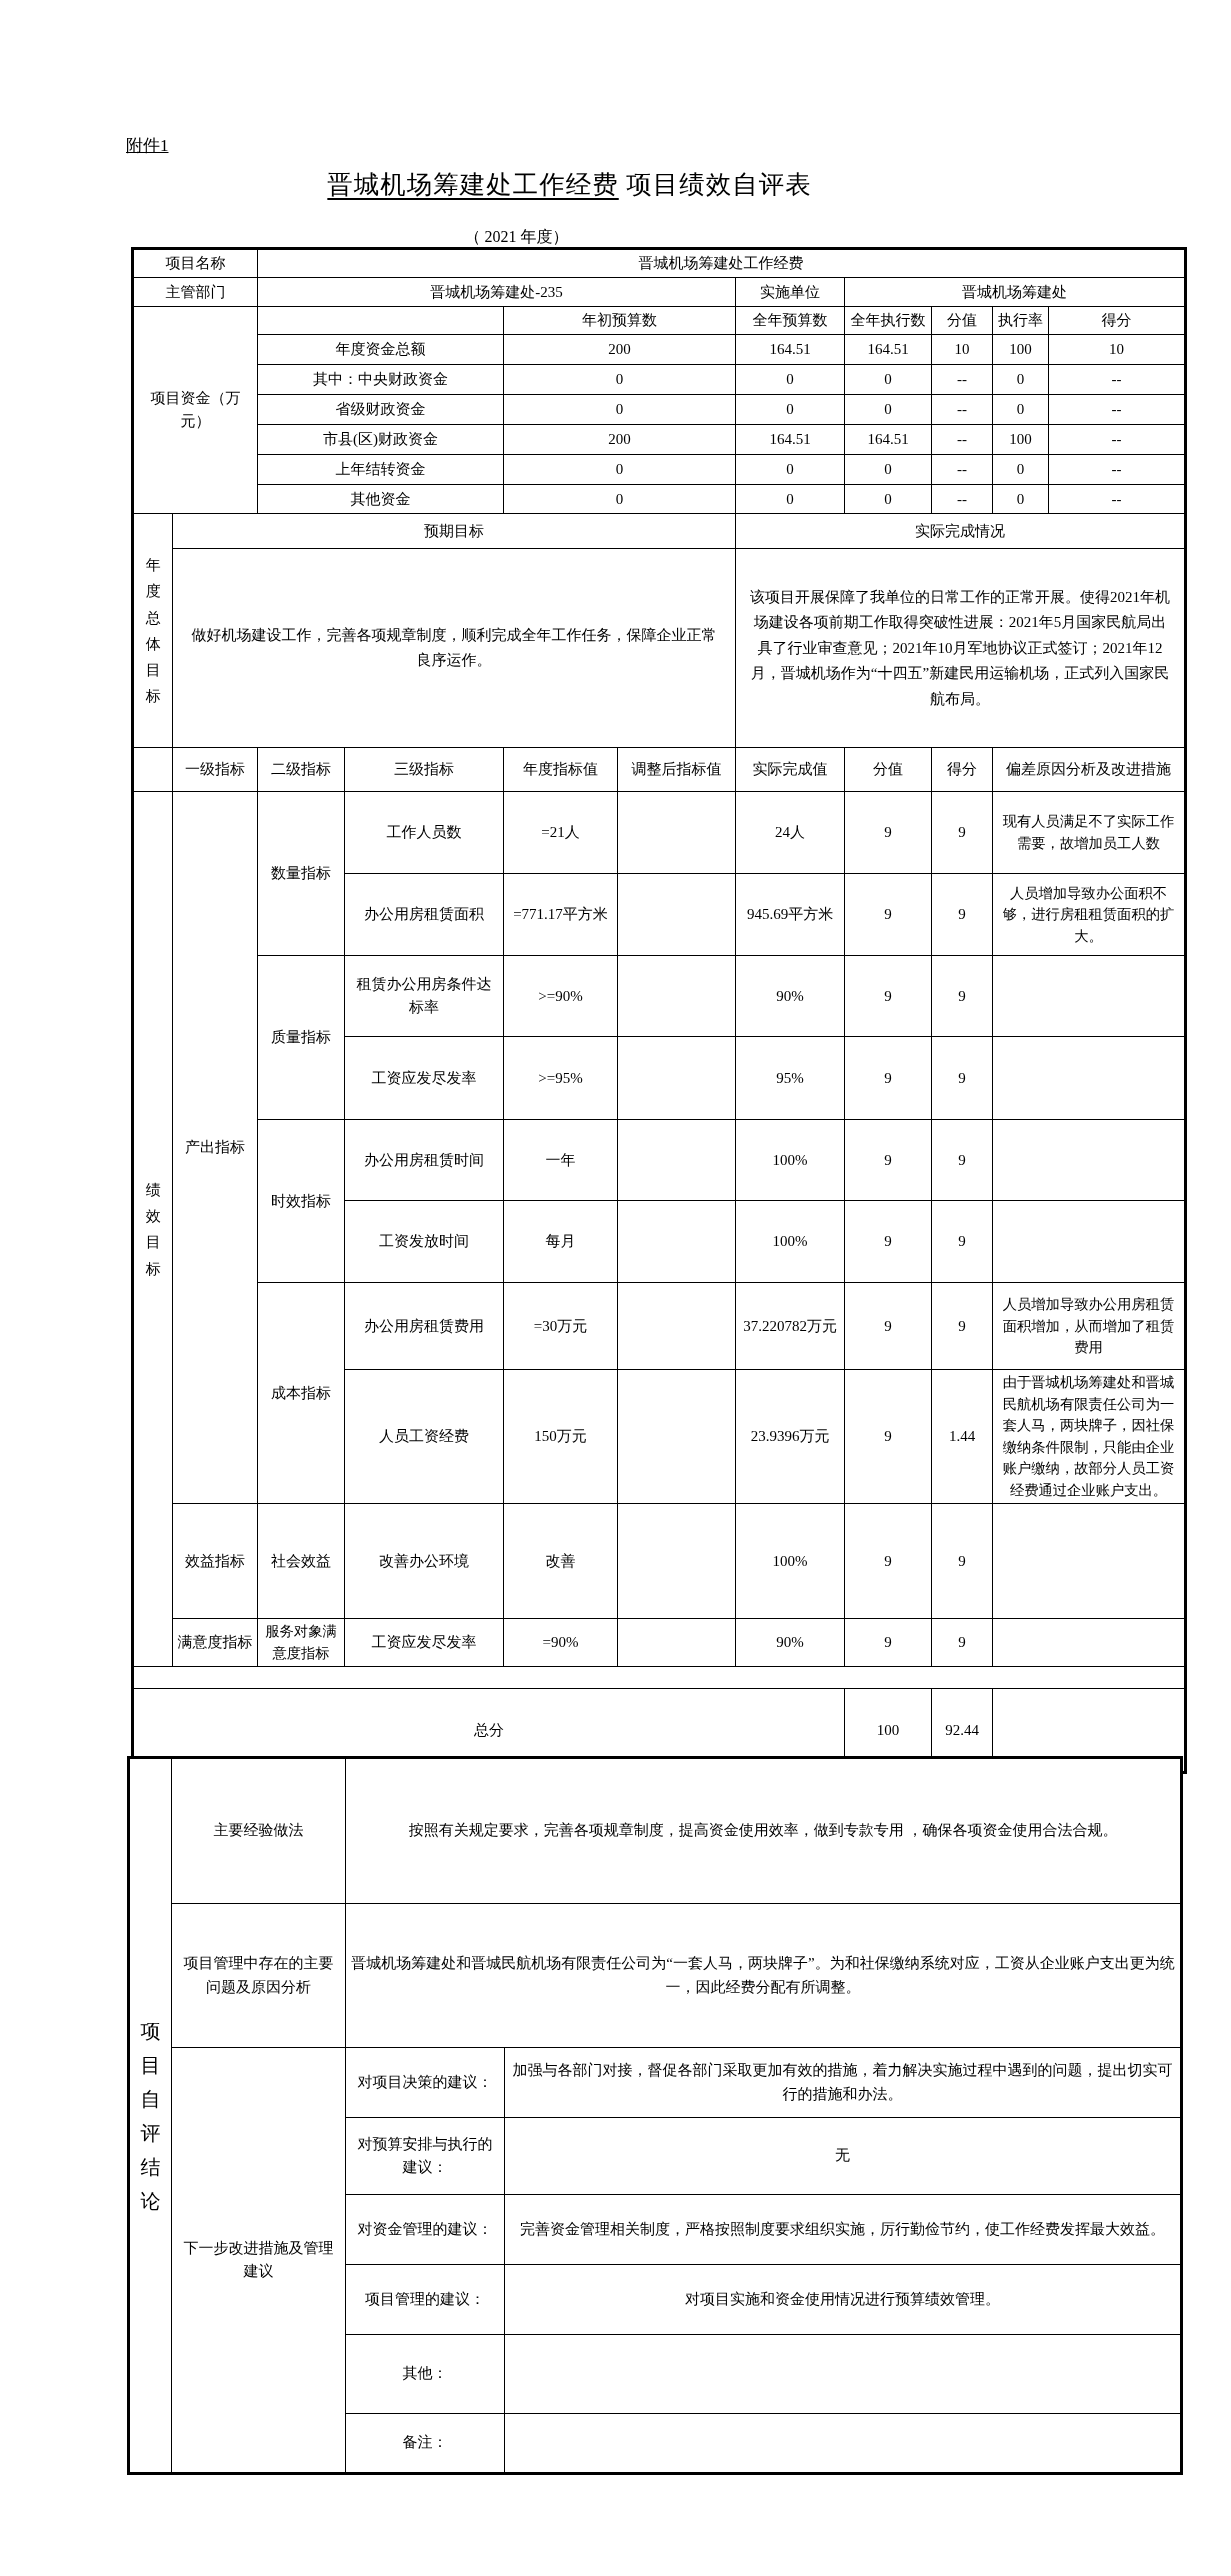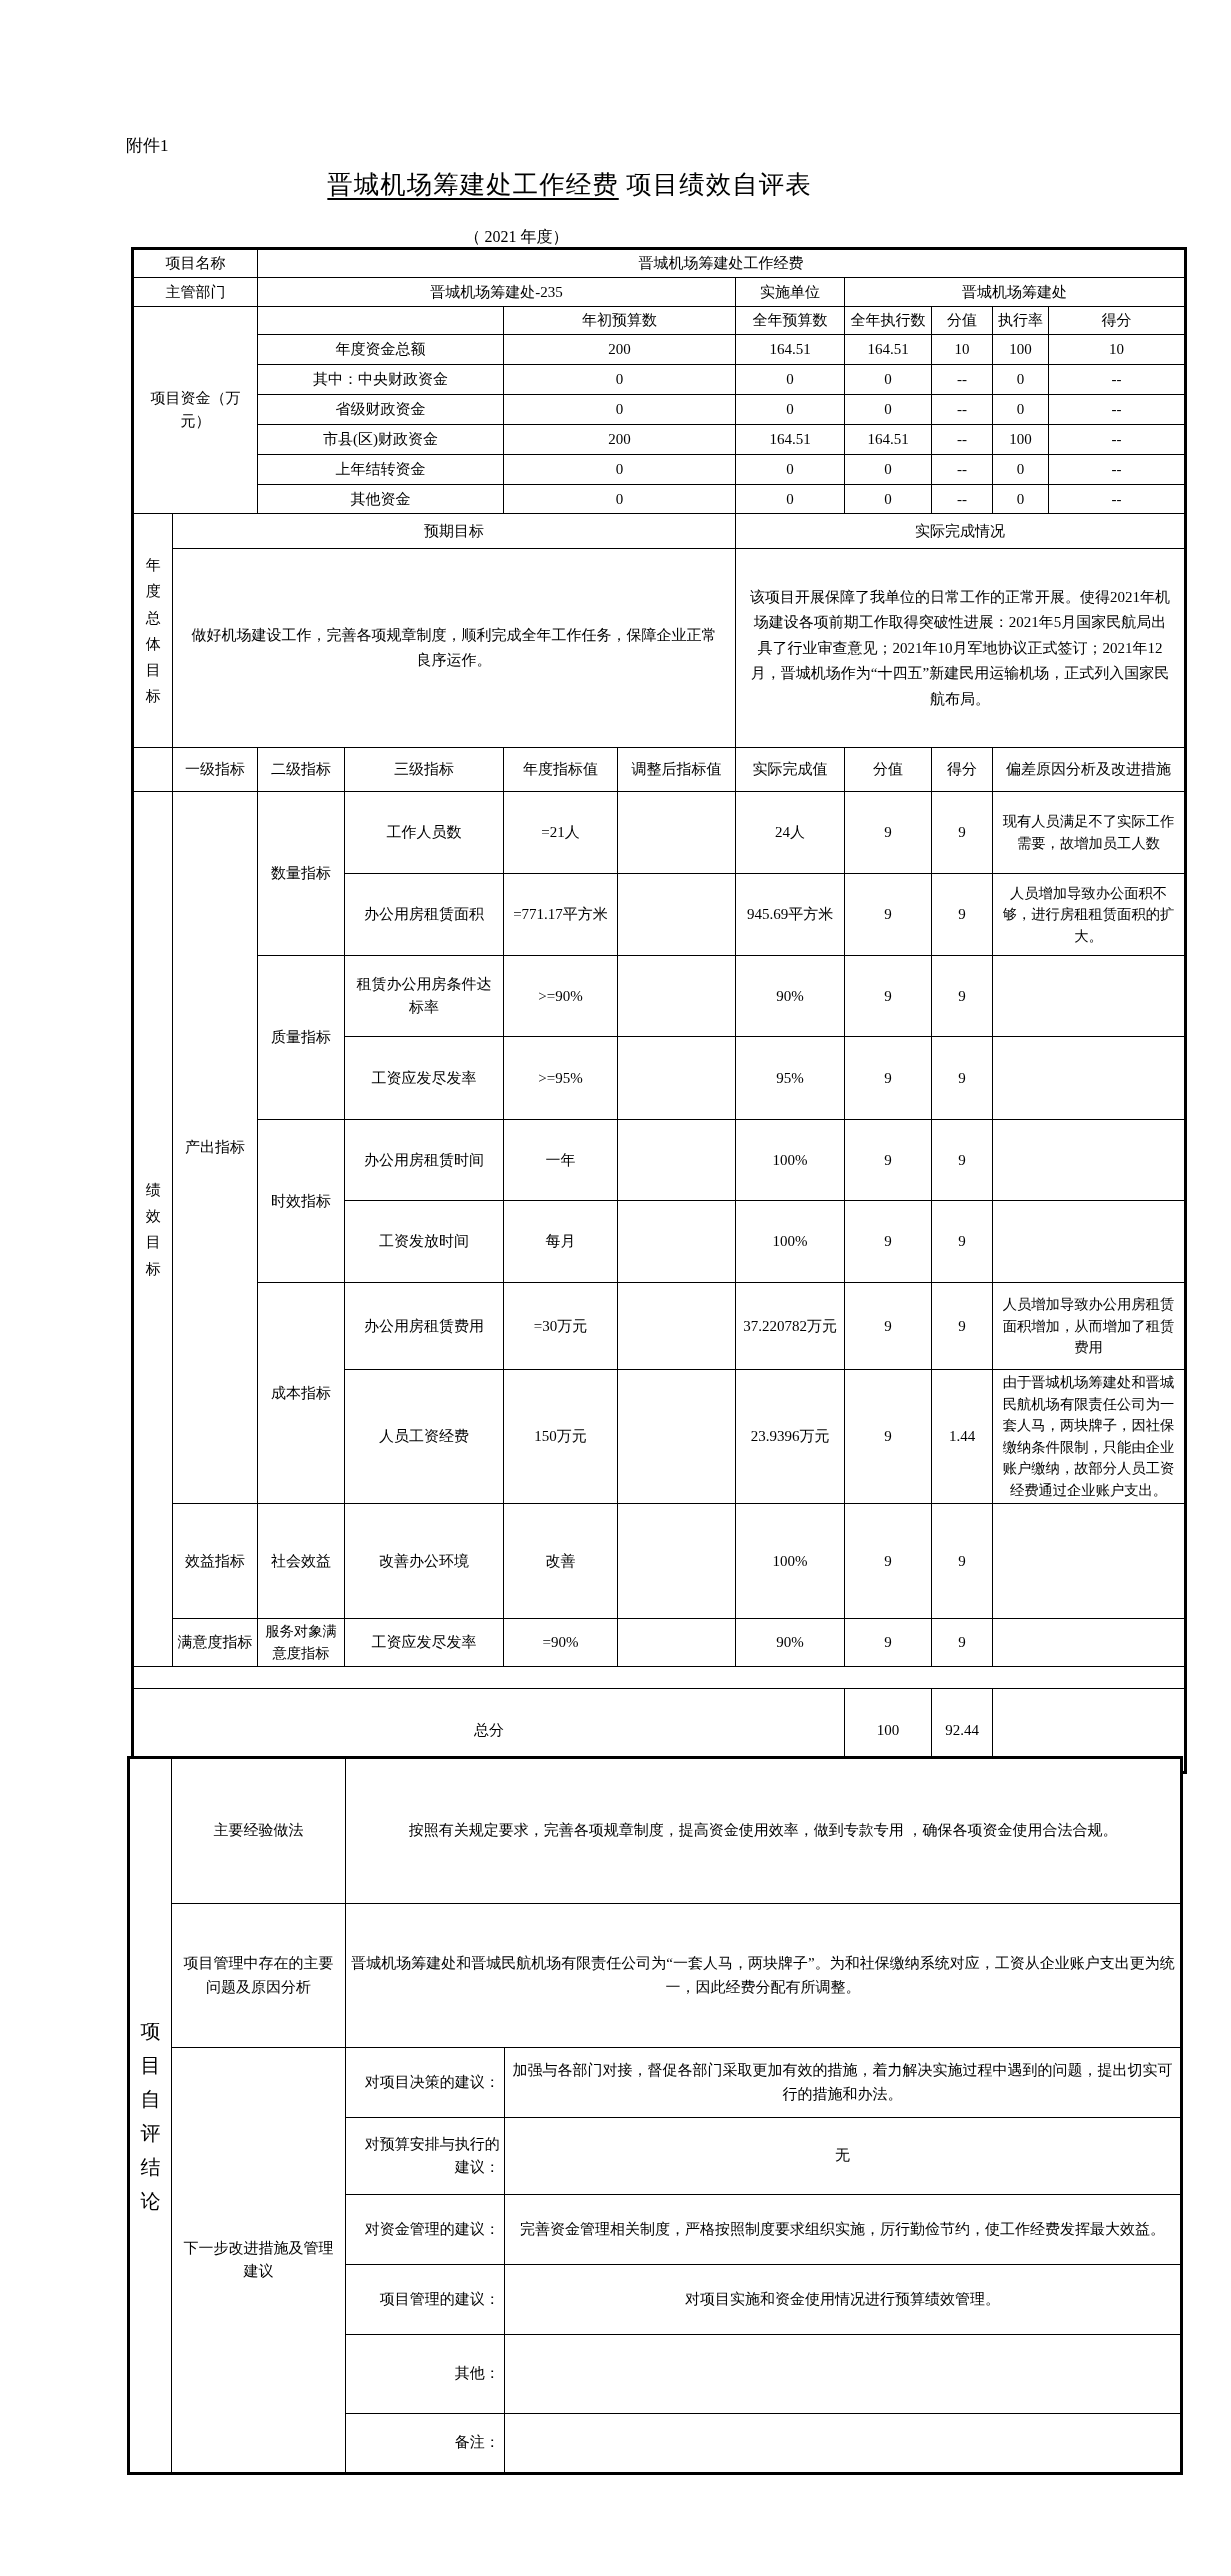--- a/index.html
+++ b/index.html
@@ -1,29 +1,29 @@
 <!DOCTYPE html>
 <html style="font-size:8.5px"><head>
 <meta charset="utf-8">
 <style>
   html,body{margin:0;padding:0;background:#ffffff;}
   body{width:1231px;height:2576px;position:relative;font-family:"Liberation Serif","DejaVu Serif",serif;color:#000;}
-  .attachment{position:absolute;left:126px;top:134px;font-size:17px;}
+  .attachment{position:absolute;left:126px;top:134px;font-size:17px;text-decoration:underline;}
   .title{position:absolute;left:74px;top:168px;width:991px;text-align:center;font-size:25.4px;font-weight:normal;letter-spacing:1.1px;}
   .title .u{text-decoration:underline;text-decoration-thickness:2.1px;text-underline-offset:5.3px;}
   .yearline{position:absolute;left:74px;top:227px;width:885px;text-align:center;font-size:16px;}
   table{border-collapse:collapse;table-layout:fixed;background:#fff;}
   #t1{position:absolute;left:131px;top:247px;width:1054px;border:3.2px solid #000;}
   #t2{position:absolute;left:127px;top:1756px;width:1054px;border:3.2px solid #000;}
   td{border:1.6px solid #000;border-left-width:1.1px;border-right-width:1.1px;font-size:15px;text-align:center;vertical-align:middle;padding:2.1px 4.2px;line-height:1.55;overflow:hidden;}
   .lab{font-size:15px;margin-left:35px;}
   .small{font-size:14.3px;line-height:1.5;}
   .vtext{word-break:break-all;line-height:1.75;padding:2.1px 11.7px;}
   .vtext2{word-break:break-all;line-height:1.7;padding:2.1px 3.2px;font-size:20px;}
-  .leftal{text-align:right;}
+  .leftal{text-align:center;}
   .goaltext{font-size:15px;line-height:1.7;padding:3.2px 13.8px;}
   .hb{border-top-width:2.6px;}
 </style>
 </head>
 <body>
 
 <div class="attachment">附件1</div>
 
 <div class="title">
   <span class="u">晋城机场筹建处工作经费</span><span> 项目绩效自评表</span>

